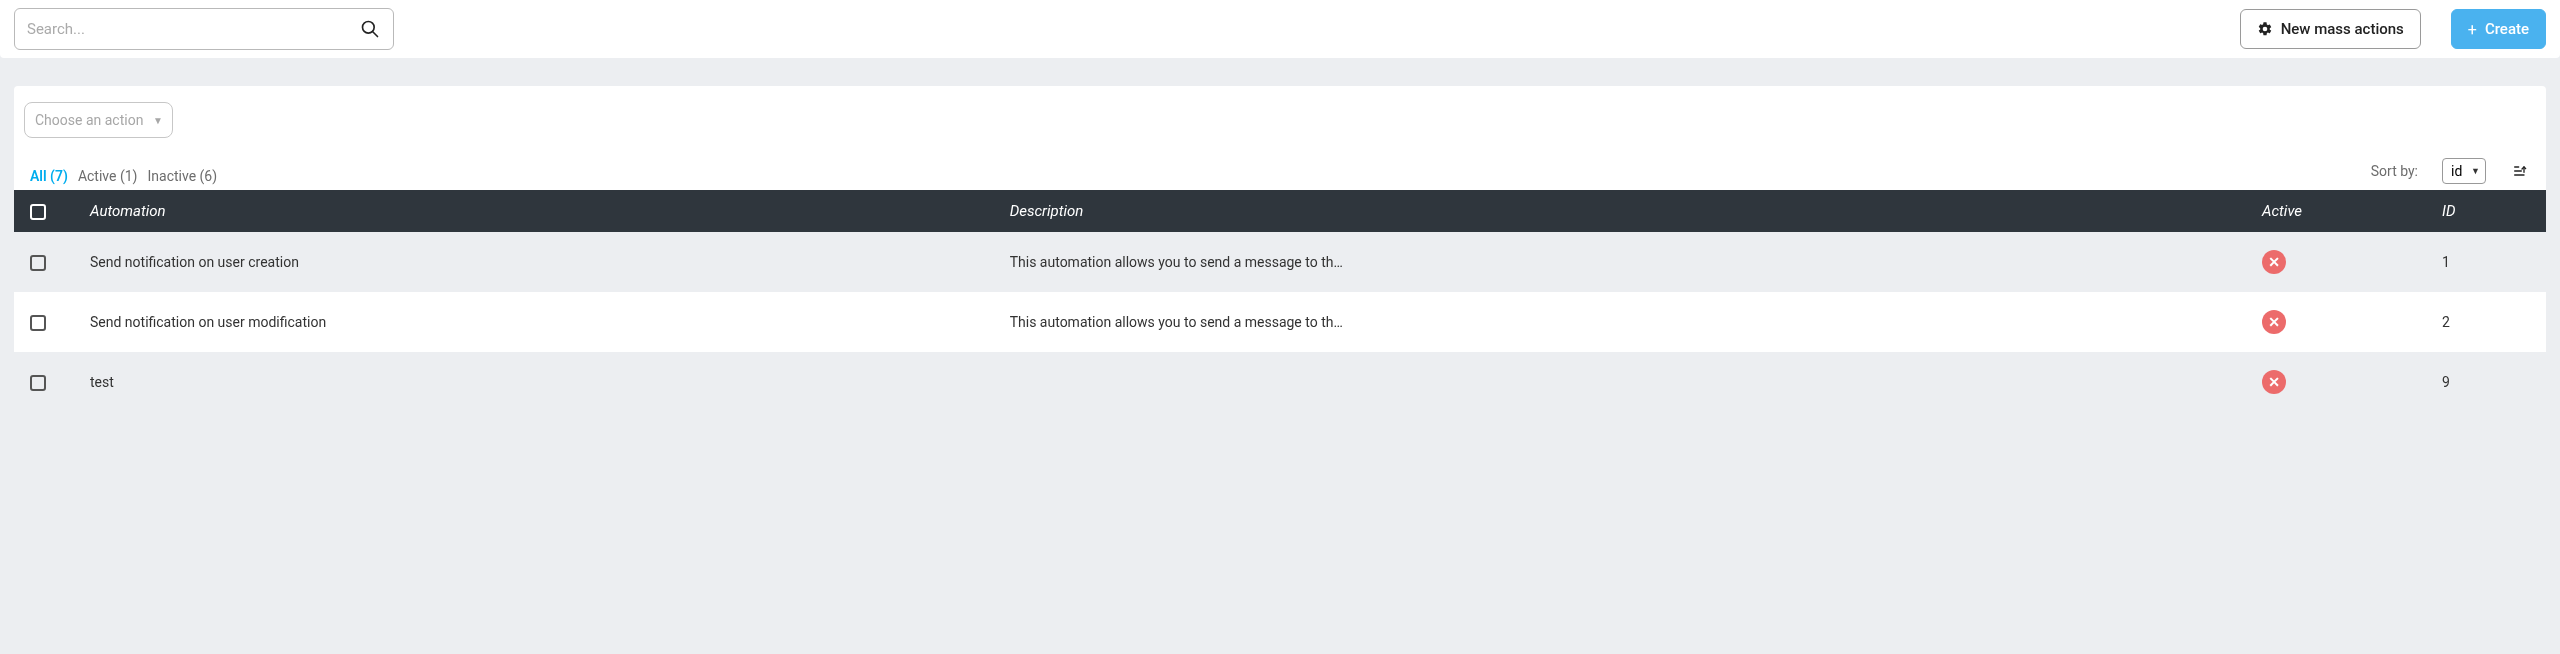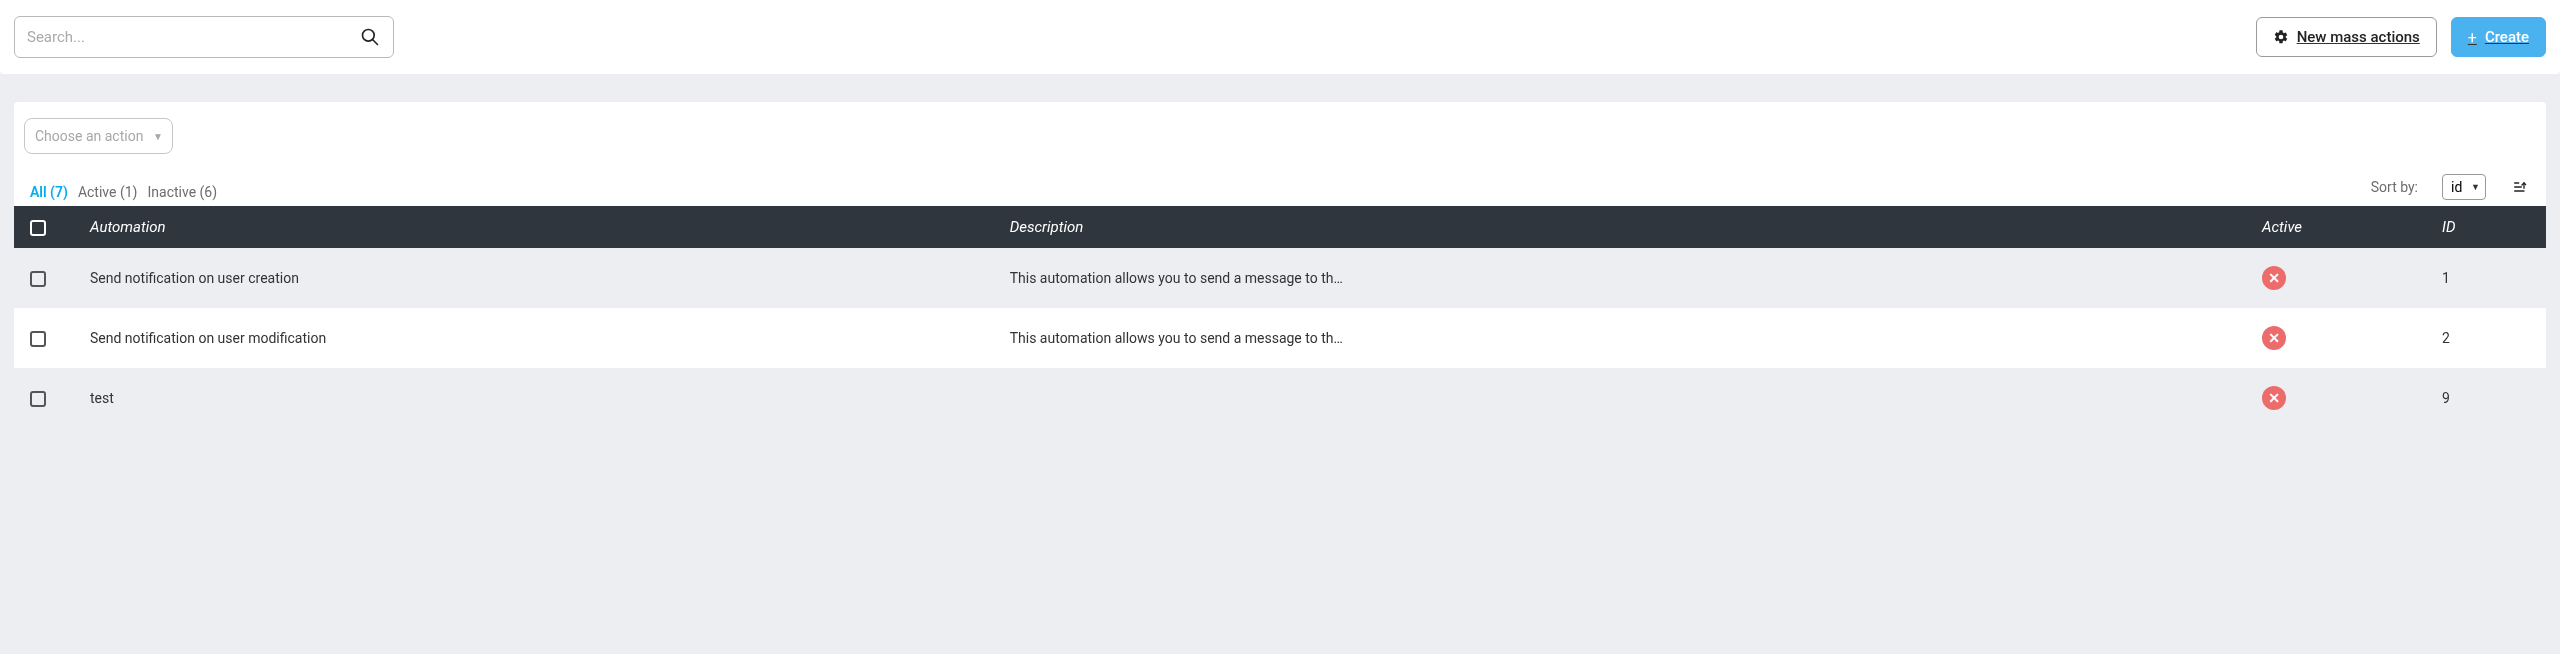--- a/index.html
+++ b/index.html
@@ -12,27 +12,26 @@
       background: #eceef1;
       font-size: 14px;
       color: #333;
     }
     .page-wrapper {
       padding: 0;
     }
     
     .topbar {
       background: #fff;
-      padding: 16px 14px;
+      padding: 8px 14px;
       display: flex;
       align-items: center;
       justify-content: space-between;
       border-radius: 0 0 4px 4px;
       margin-bottom: 28px;
-      text-decoration: underline;
     }
     .search-box {
       position: relative;
       width: 380px;
     }
     .search-input {
       width: 100%;
       height: 42px;
       border: 1px solid #b9b9b9;
       border-radius: 6px;
@@ -51,21 +50,21 @@
       background: none;
       border: none;
       cursor: pointer;
       padding: 6px;
       display: flex;
       align-items: center;
       justify-content: center;
     }
     .topbar-actions {
       display: flex;
-      gap: 14px;
+      gap: 30px;
       align-items: center;
     }
     .btn {
       display: inline-flex;
       align-items: center;
       gap: 8px;
       height: 40px;
       padding: 0 16px;
       border-radius: 6px;
       font-size: 15px;

